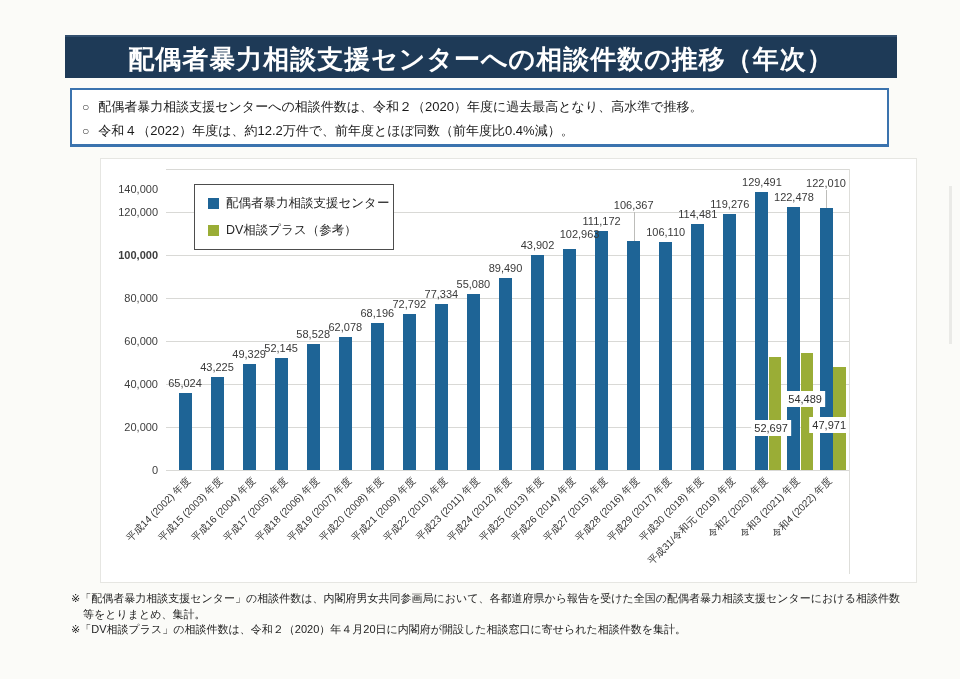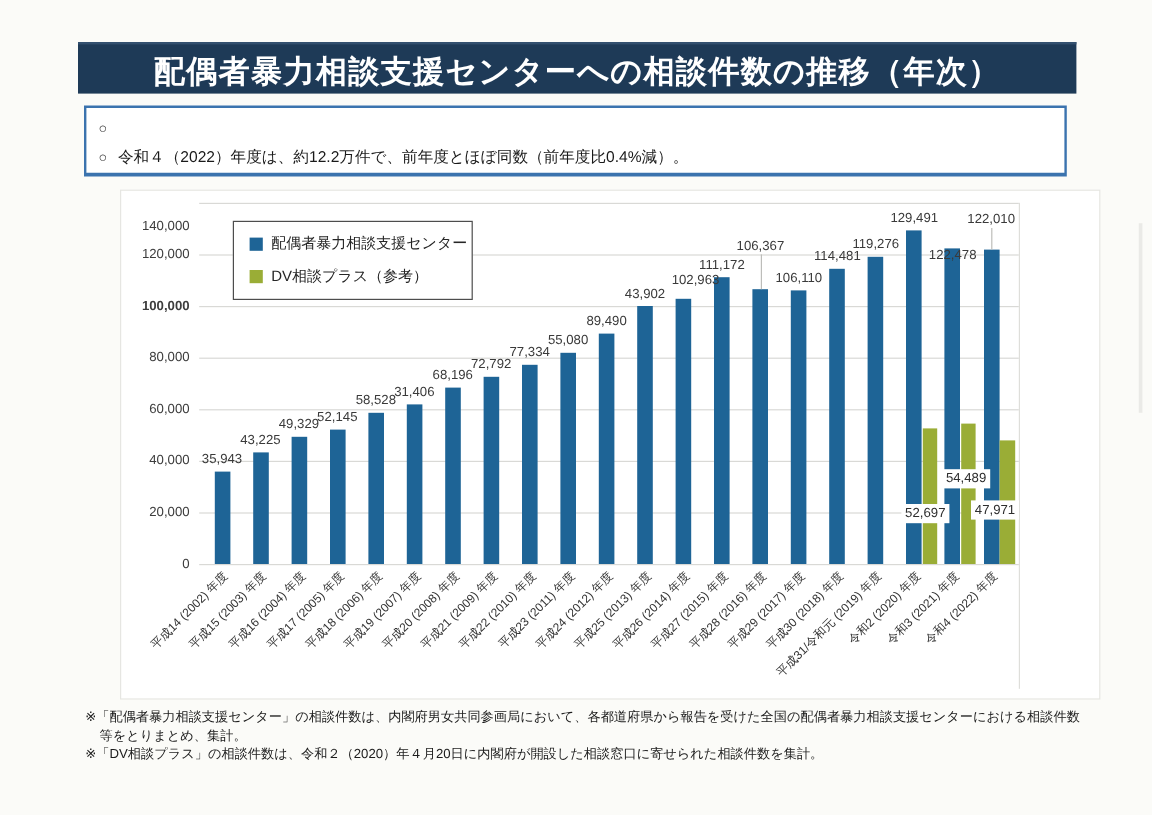--- a/index.html
+++ b/index.html
@@ -52,20 +52,21 @@
   .artifact{position:absolute;left:949px;top:186px;width:3px;height:158px;background:#eaeae7;}
 </style>
 </head>
 <body>
 
 <div class="title-bar" style="background: rgb(30, 58, 87); color: rgb(255, 255, 255);">配偶者暴力相談支援センターへの相談件数の推移（年次）</div>
 
 <div class="summary-box" style="border-color: rgb(59, 115, 174);">
   <div class="bullet-row">
     <span class="bullet-glyph">○</span>
+    <span class="bullet-text">配偶者暴力相談支援センターへの相談件数は、令和２（2020）年度に過去最高となり、高水準で推移。</span>
   </div>
   <div class="bullet-row">
     <span class="bullet-glyph">○</span>
     <span class="bullet-text">令和４（2022）年度は、約12.2万件で、前年度とほぼ同数（前年度比0.4%減）。</span>
   </div>
 </div>
 
 <div class="chart">
   <div class="plot-right-edge"></div>
   <div class="plot">
@@ -79,21 +80,21 @@
       <div class="ytick" style="top: 165px;">60,000</div>
       <div class="gridline" style="top: 129px;"></div>
       <div class="ytick" style="top: 122px;">80,000</div>
       <div class="gridline" style="top: 86px;"></div>
       <div class="ytick" style="top: 79px; font-weight: bold;">100,000</div>
       <div class="gridline" style="top: 43px;"></div>
       <div class="ytick" style="top: 36px;">120,000</div>
       <div class="gridline" style="top: 0px;"></div>
       <div class="ytick" style="top: -7px; margin-top: 20px;">140,000</div>
       <div class="bar" style="left: 12.5px; top: 223.7px; width: 13px; height: 77.3px; background: rgb(30, 100, 150);"></div>
-      <div class="blabel" style="left: 19px; top: 207.7px;">35,943</div>
+      <div class="blabel" style="left: 19px; top: 207.7px;">65,024</div>
       <div class="xtickwrap" style="left: 19px;">
         <span>平成14 (2002) 年度</span>
       </div>
       <div class="bar" style="left: 44.5px; top: 208.1px; width: 13px; height: 92.9px; background: rgb(30, 100, 150);"></div>
       <div class="blabel" style="left: 51px; top: 192.1px;">43,225</div>
       <div class="xtickwrap" style="left: 51px;">
         <span>平成15 (2003) 年度</span>
       </div>
       <div class="bar" style="left: 76.6px; top: 194.9px; width: 13px; height: 106.1px; background: rgb(30, 100, 150);"></div>
       <div class="blabel" style="left: 83.1px; top: 178.9px;">49,329</div>
@@ -104,21 +105,21 @@
       <div class="blabel" style="left: 115.1px; top: 172.9px;">52,145</div>
       <div class="xtickwrap" style="left: 115.1px;">
         <span>平成17 (2005) 年度</span>
       </div>
       <div class="bar" style="left: 140.7px; top: 175.2px; width: 13px; height: 125.8px; background: rgb(30, 100, 150);"></div>
       <div class="blabel" style="left: 147.2px; top: 159.2px;">58,528</div>
       <div class="xtickwrap" style="left: 147.2px;">
         <span>平成18 (2006) 年度</span>
       </div>
       <div class="bar" style="left: 172.8px; top: 167.5px; width: 13px; height: 133.5px; background: rgb(30, 100, 150);"></div>
-      <div class="blabel" style="left: 179.3px; top: 151.5px;">31,406</div>
+      <div class="blabel" style="left: 179.3px; top: 151.5px;">62,078</div>
       <div class="xtickwrap" style="left: 179.3px;">
         <span>平成19 (2007) 年度</span>
       </div>
       <div class="bar" style="left: 204.8px; top: 154.4px; width: 13px; height: 146.6px; background: rgb(30, 100, 150);"></div>
       <div class="blabel" style="left: 211.3px; top: 138.4px;">68,196</div>
       <div class="xtickwrap" style="left: 211.3px;">
         <span>平成20 (2008) 年度</span>
       </div>
       <div class="bar" style="left: 236.8px; top: 144.5px; width: 13px; height: 156.5px; background: rgb(30, 100, 150);"></div>
       <div class="blabel" style="left: 243.3px; top: 128.5px;">72,792</div>
@@ -177,21 +178,21 @@
         <span>平成31/令和元 (2019) 年度</span>
       </div>
       <div class="bar" style="left: 589.4px; top: 22.6px; width: 13px; height: 278.4px; background: rgb(30, 100, 150);"></div>
       <div class="blabel" style="left: 595.9px; top: 6.6px;">129,491</div>
       <div class="bar" style="left: 602.9px; top: 187.7px; width: 12.5px; height: 113.3px; background: rgb(154, 173, 54);"></div>
       <div class="glabel" style="left: 605.1px; top: 250.7px;">52,697</div>
       <div class="xtickwrap" style="left: 595.9px;">
         <span>令和2 (2020) 年度</span>
       </div>
       <div class="bar" style="left: 621.4px; top: 37.7px; width: 13px; height: 263.3px; background: rgb(30, 100, 150);"></div>
-      <div class="blabel" style="left: 627.9px; top: 21.7px; margin-top: 16px;">122,478</div>
+      <div class="blabel" style="left: 627.9px; top: 21.7px;">122,478</div>
       <div class="bar" style="left: 634.9px; top: 183.8px; width: 12.5px; height: 117.2px; background: rgb(154, 173, 54);"></div>
       <div class="glabel" style="left: 639.1px; top: 221.8px;">54,489</div>
       <div class="xtickwrap" style="left: 627.9px;">
         <span>令和3 (2021) 年度</span>
       </div>
       <div class="bar" style="left: 653.5px; top: 38.7px; width: 13px; height: 262.3px; background: rgb(30, 100, 150);"></div>
       <div class="leader" style="left: 660px; top: 20.7px; height: 18px;"></div>
       <div class="blabel" style="left: 660px; top: 7.7px;">122,010</div>
       <div class="bar" style="left: 667px; top: 197.9px; width: 12.5px; height: 103.1px; background: rgb(154, 173, 54);"></div>
       <div class="glabel" style="left: 663.2px; top: 247.9px;">47,971</div>

